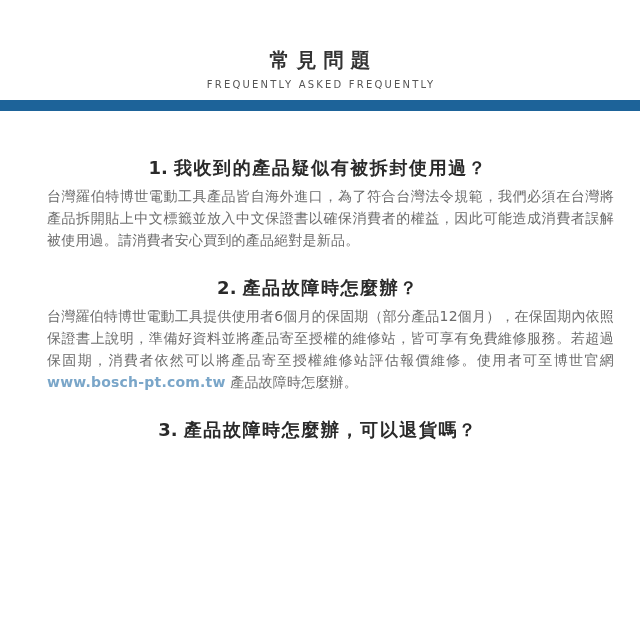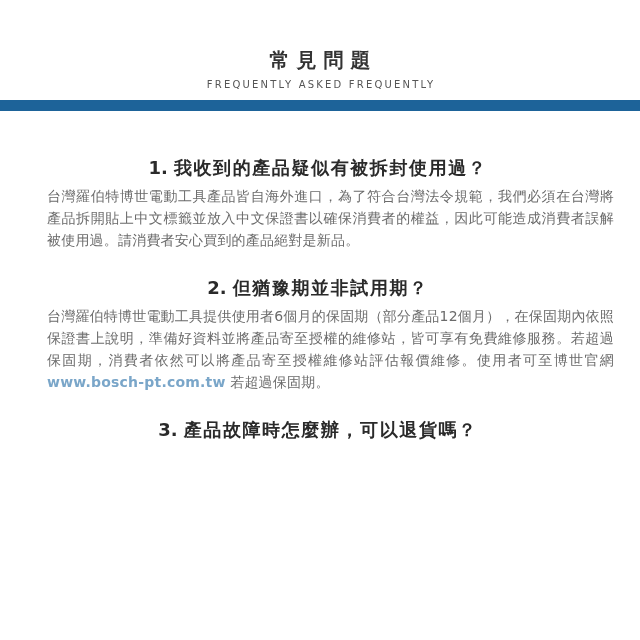--- a/index.html
+++ b/index.html
@@ -101,23 +101,23 @@
 
     <section class="faq-item">
       <h2 class="question">
         <span class="num">1.</span><span>我收到的產品疑似有被拆封使用過？</span>
       </h2>
       <p class="answer">台灣羅伯特博世電動工具產品皆自海外進口，為了符合台灣法令規範，我們必須在台灣將產品拆開貼上中文標籤並放入中文保證書以確保消費者的權益，因此可能造成消費者誤解被使用過。請消費者安心買到的產品絕對是新品。</p>
     </section>
 
     <section class="faq-item">
       <h2 class="question">
-        <span class="num">2.</span><span>但猶豫期並非試用期？</span>
+        <span class="num">2.</span><span>產品故障時怎麼辦？</span>
       </h2>
-      <p class="answer"><span>台灣羅伯特博世電動工具提供使用者6個月的保固期（部分產品12個月），在保固期內依照保證書上說明，準備好資料並將產品寄至授權的維修站，皆可享有免費維修服務。若超過保固期，消費者依然可以將產品寄至授權維修站評估報價維修。使用者可至博世官網 </span><a class="inline-link">www.bosch-pt.com.tw</a><span> 若超過保固期。</span></p>
+      <p class="answer"><span>台灣羅伯特博世電動工具提供使用者6個月的保固期（部分產品12個月），在保固期內依照保證書上說明，準備好資料並將產品寄至授權的維修站，皆可享有免費維修服務。若超過保固期，消費者依然可以將產品寄至授權維修站評估報價維修。使用者可至博世官網 </span><a class="inline-link">www.bosch-pt.com.tw</a><span> 產品故障時怎麼辦。</span></p>
     </section>
 
     <section class="faq-item">
       <h2 class="question">
         <span class="num">3.</span><span>產品故障時怎麼辦，可以退貨嗎？</span>
       </h2>
     </section>
 
   </main>
 </div>

